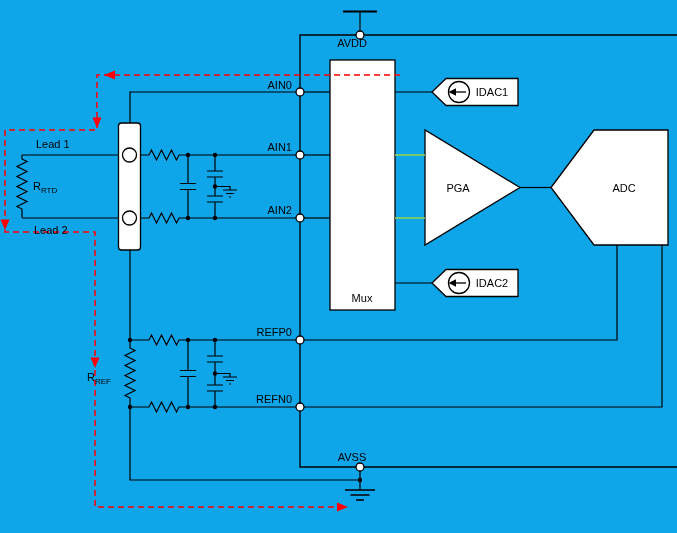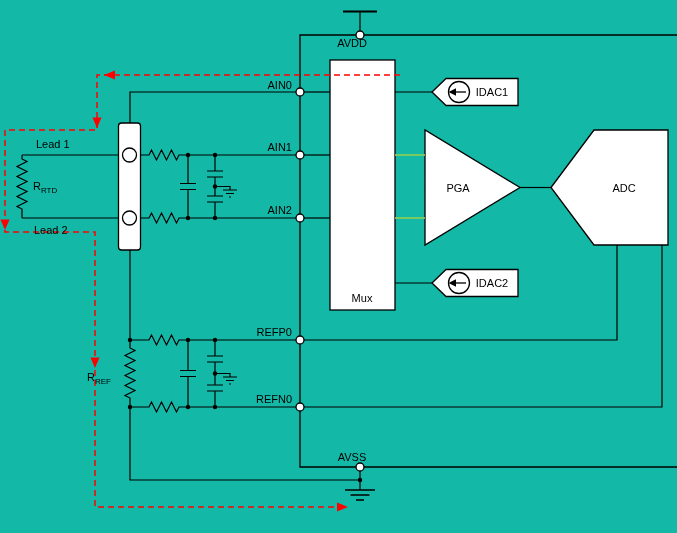--- a/index.html
+++ b/index.html
@@ -1,16 +1,16 @@
 <!DOCTYPE html>
 <html><head>
 <meta charset="utf-8">
 <style>
   html,body{margin:0;padding:0;background:#ffffff;}
-  .canvas{width:677px;height:533px;position:relative;background:#14b8a6;overflow:hidden;}
+  .canvas{width:677px;height:533px;position:relative;background:#0ea5e9;overflow:hidden;}
   svg{display:block;}
   .lbl{font-family:"Liberation Sans","DejaVu Sans",sans-serif;font-size:11px;fill:#000;}
   .sub{font-size:8px;}
 </style>
 </head>
 <body>
 
 <div class="canvas">
 <svg width="677" height="533" viewBox="0 0 677 533">
 

